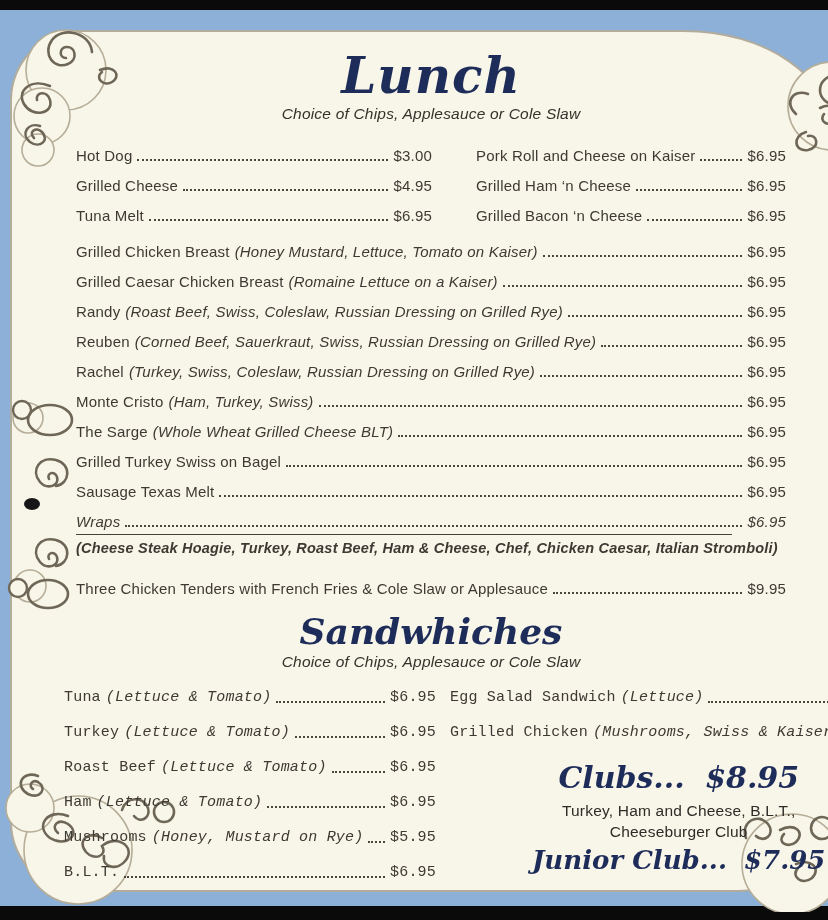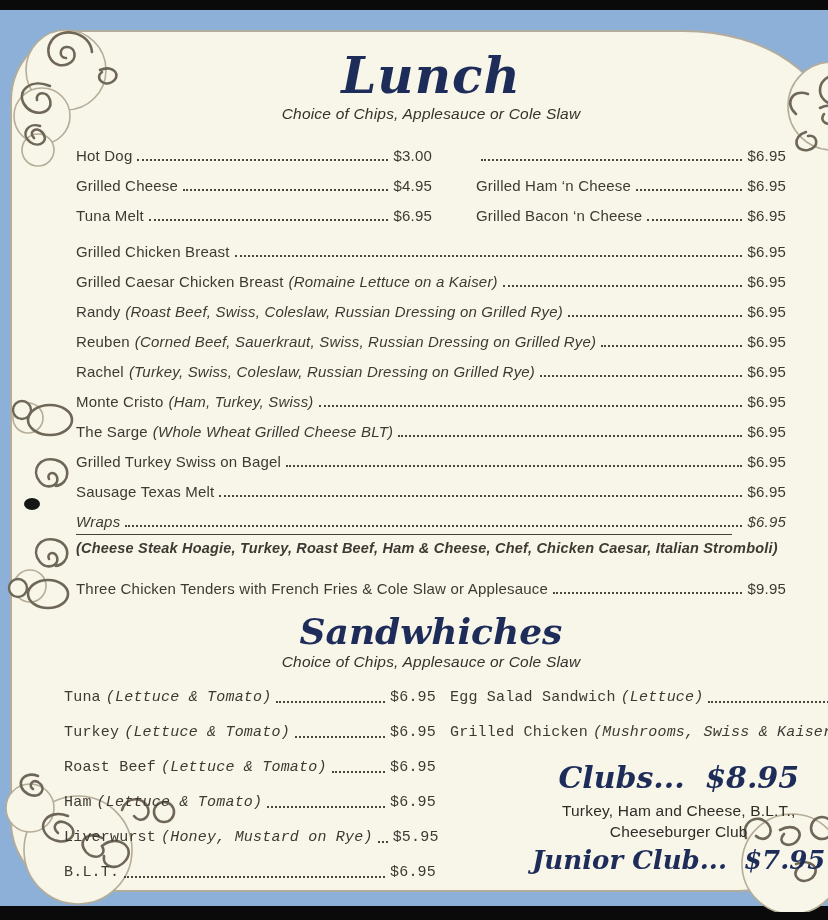--- a/index.html
+++ b/index.html
@@ -151,20 +151,21 @@
           <div class="row">
             <span class="name">Tuna Melt</span>
 
             <span class="leader"></span>
             <span class="price">$6.95</span>
           </div>
         </div>
       <div>
 
           <div class="row">
+            <span class="name">Pork Roll and Cheese on Kaiser</span>
 
             <span class="leader"></span>
             <span class="price">$6.95</span>
           </div>
 
           <div class="row">
             <span class="name">Grilled Ham ‘n Cheese</span>
 
             <span class="leader"></span>
             <span class="price">$6.95</span>
@@ -176,20 +177,21 @@
             <span class="leader"></span>
             <span class="price">$6.95</span>
           </div>
         </div>
     </div>
 
     <div class="full">
 
         <div class="row">
           <span class="name">Grilled Chicken Breast</span>
+          <span class="desc">(Honey Mustard, Lettuce, Tomato on Kaiser)</span>
           <span class="leader"></span>
           <span class="price">$6.95</span>
         </div>
 
         <div class="row">
           <span class="name">Grilled Caesar Chicken Breast</span>
           <span class="desc">(Romaine Lettuce on a Kaiser)</span>
           <span class="leader"></span>
           <span class="price">$6.95</span>
         </div>
@@ -288,21 +290,21 @@
           </div>
 
           <div class="row">
             <span class="name">Ham</span>
             <span class="desc">(Lettuce &amp; Tomato)</span>
             <span class="leader"></span>
             <span class="price">$6.95</span>
           </div>
 
           <div class="row">
-            <span class="name">Liverwurst</span>
+            <span class="name">Mushrooms</span>
             <span class="desc">(Honey, Mustard on Rye)</span>
             <span class="leader"></span>
             <span class="price">$5.95</span>
           </div>
 
           <div class="row">
             <span class="name">B.L.T.</span>
 
             <span class="leader"></span>
             <span class="price">$6.95</span>

